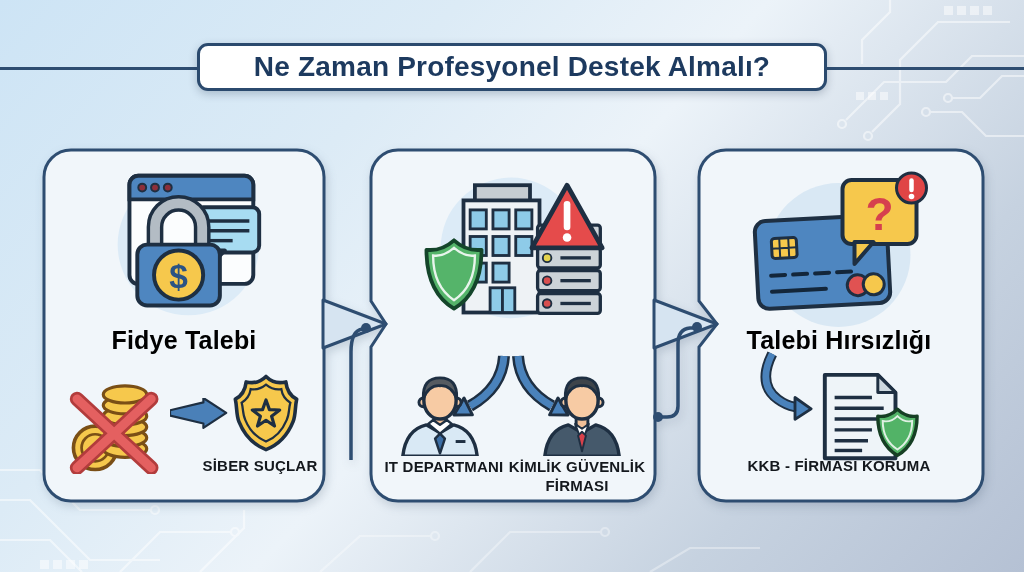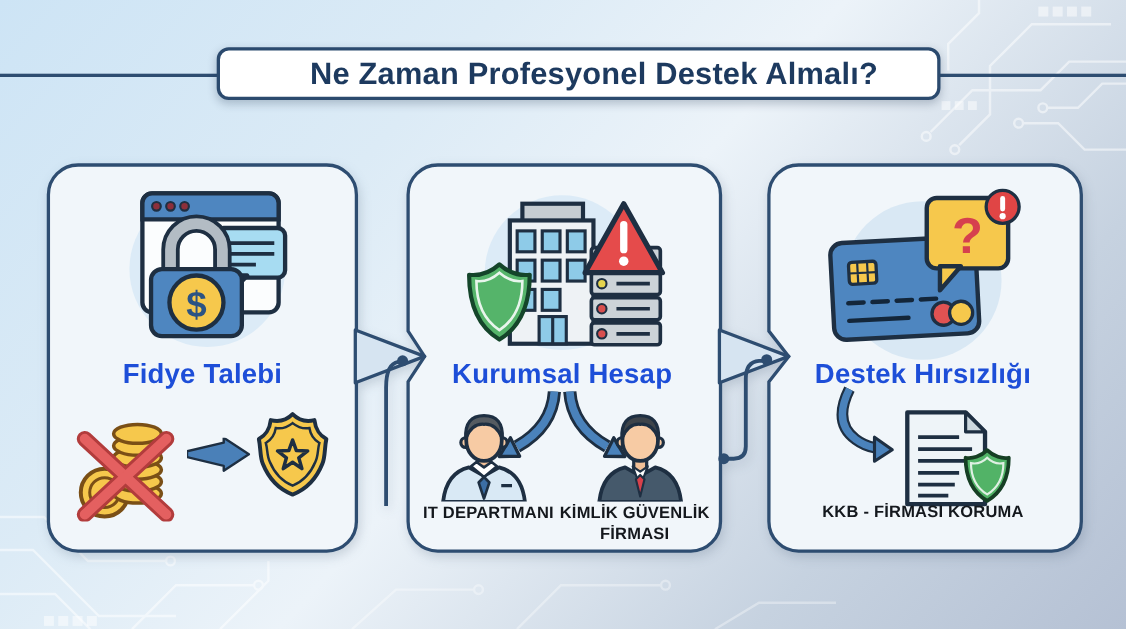--- a/index.html
+++ b/index.html
@@ -10,28 +10,28 @@
   }
   svg{display:block;}
   .bg-svg{position:absolute;left:0;top:0;z-index:0;}
   .hline{position:absolute;left:0;top:67px;width:1024px;height:3px;background:#2e4d71;z-index:1;}
   .cards-svg{position:absolute;left:0;top:0;z-index:1;filter:drop-shadow(2px 4px 5px rgba(40,60,90,.18));}
   .title-box{
     position:absolute;left:197px;top:43px;width:624px;height:42px;
     background:#ffffff;border:3px solid #2b4a6e;border-radius:11px;
     display:flex;align-items:center;justify-content:center;
     font-size:28px;font-weight:bold;color:#1d3a5f;letter-spacing:.2px;
-    box-shadow:0 3px 8px rgba(30,50,80,.25);z-index:3;padding-left:28px;
+    box-shadow:0 3px 8px rgba(30,50,80,.25);z-index:3;
   }
   .card{position:absolute;top:150px;width:280px;height:351px;z-index:2;}
   #card1{left:44px;} #card2{left:371px;} #card3{left:699px;}
   .card .abs{position:absolute;}
   .card-title{
     position:absolute;top:176px;left:0;width:100%;text-align:center;
-    font-size:25px;font-weight:bold;color:#1d4ed8;letter-spacing:.2px;
+    font-size:25px;font-weight:bold;color:#000000;letter-spacing:.2px;
   }
   .small-label{
     position:absolute;font-size:15px;font-weight:bold;color:#14181d;
     text-align:center;line-height:1.25;letter-spacing:.2px;
   }
   .center-x{left:50%;transform:translateX(-50%);}
   svg text{font-family:"Liberation Sans",sans-serif;font-weight:bold;}
 </style>
 </head>
 <body>
@@ -152,20 +152,21 @@
   <svg class="abs" style="left:126px;top:248px;" width="58" viewBox="0 0 66 36">
     <polygon points="0,14 38,5 38,0 64,17 38,34 38,29 0,20" fill="#4a80b8" stroke="#1e2f42" stroke-width="2.5" stroke-linejoin="round"></polygon>
   </svg>
 
   <svg class="abs" style="left:185px;top:222px;" width="74" viewBox="0 0 82 92">
     <path d="M41,5 C47,11 55,13 63,11 C64,20 69,27 75,30 C73,39 74,48 71,55 C65,70 54,81 41,86 C28,81 17,70 11,55 C8,48 9,39 7,30 C13,27 18,20 19,11 C27,13 35,11 41,5 Z" fill="#f6c84c" stroke="#1e2f42" stroke-width="4" stroke-linejoin="round"></path>
     <path d="M41,14 C46,18 52,20 58,19 C59,26 63,31 68,34 C66,41 67,47 64,53 C59,65 51,73 41,77 C31,73 23,65 18,53 C15,47 16,41 14,34 C19,31 23,26 24,19 C30,20 36,18 41,14 Z" fill="none" stroke="#1e2f42" stroke-width="2.5"></path>
     <path d="M41,31 L44.8,41.7 L56.2,42.1 L47.2,49 L50.4,59.9 L41,53.5 L31.6,59.9 L34.8,49 L25.8,42.1 L37.2,41.7 Z" fill="none" stroke="#1e2f42" stroke-width="3.5" stroke-linejoin="round"></path>
   </svg>
 
+  <div class="small-label" style="left:146px;width:140px;top:307px;">SİBER SUÇLAR</div>
 </div>
 
 <div class="card" id="card2">
   <svg class="abs center-x" style="top:20px;" width="190" viewBox="0 0 200 160">
     <circle cx="100" cy="82" r="74" fill="#dcebf7"></circle>
     <g>
       <rect x="62" y="16" width="58" height="18" fill="#c6cdd2" stroke="#1e2f42" stroke-width="4"></rect>
       <rect x="50" y="32" width="80" height="118" fill="#eef2f5" stroke="#1e2f42" stroke-width="4"></rect>
       <rect x="57" y="42" width="17" height="20" fill="#8ecbe8" stroke="#1e2f42" stroke-width="3"></rect>
       <rect x="81" y="42" width="17" height="20" fill="#8ecbe8" stroke="#1e2f42" stroke-width="3"></rect>
@@ -196,21 +197,20 @@
       <polygon points="159,16 196,82 122,82" fill="#e54b4b" stroke="#1e2f42" stroke-width="5" stroke-linejoin="round"></polygon>
       <line x1="159" y1="36" x2="159" y2="60" stroke="#ffffff" stroke-width="7" stroke-linecap="round"></line>
       <circle cx="159" cy="71" r="4.5" fill="#ffffff"></circle>
     </g>
     <g>
       <path d="M40,74 C50,83 60,85 69,84 C69,112 60,134 40,146 C20,134 11,112 11,84 C20,85 30,83 40,74 Z" fill="#55b46a" stroke="#14452a" stroke-width="4" stroke-linejoin="round"></path>
       <path d="M40,82 C48,89 55,91 62,90 C62,110 55,127 40,137 C25,127 18,110 18,90 C25,91 32,89 40,82 Z" fill="none" stroke="#e8f5ec" stroke-width="2.5"></path>
     </g>
   </svg>
 
-  <div class="card-title">Kurumsal Hesap</div>
 
   <svg class="abs center-x" style="top:202px;" width="170" viewBox="0 0 170 72">
     <path d="M78,4 Q76,36 44,54" fill="none" stroke="#1e2f42" stroke-width="12"></path>
     <path d="M78,4 Q76,36 44,54" fill="none" stroke="#4a82bb" stroke-width="7"></path>
     <polygon points="28,63 46.4,62.8 38,46" fill="#4a82bb" stroke="#1e2f42" stroke-width="3" stroke-linejoin="round"></polygon>
     <path d="M92,4 Q94,36 126,54" fill="none" stroke="#1e2f42" stroke-width="12"></path>
     <path d="M92,4 Q94,36 126,54" fill="none" stroke="#4a82bb" stroke-width="7"></path>
     <polygon points="142,63 123.6,62.8 132,46" fill="#4a82bb" stroke="#1e2f42" stroke-width="3" stroke-linejoin="round"></polygon>
   </svg>
 
@@ -263,21 +263,21 @@
       <path d="M108,72 L108,94 L127,72 Z" fill="#f6c84c" stroke="#1e2f42" stroke-width="4" stroke-linejoin="round"></path>
       <text x="133" y="60" font-size="46" fill="#d6404e" text-anchor="middle">?</text>
     </g>
     <g>
       <circle cx="165" cy="18" r="15" fill="#e04545" stroke="#1e2f42" stroke-width="3"></circle>
       <line x1="165" y1="10.5" x2="165" y2="20" stroke="#ffffff" stroke-width="4.5" stroke-linecap="round"></line>
       <circle cx="165" cy="26.5" r="2.8" fill="#ffffff"></circle>
     </g>
   </svg>
 
-  <div class="card-title">Destek Hırsızlığı</div>
+  <div class="card-title">Talebi Hırsızlığı</div>
 
   <svg class="abs" style="left:58px;top:200px;" width="76" viewBox="0 0 80 78">
     <path d="M16,4 Q0,36 22,52 Q30,58 40,60" fill="none" stroke="#1e2f42" stroke-width="11"></path>
     <path d="M16,4 Q0,36 22,52 Q30,58 40,60" fill="none" stroke="#4a82bb" stroke-width="7"></path>
     <polygon points="57,62 40,50 40,73" fill="#4a82bb" stroke="#1e2f42" stroke-width="3" stroke-linejoin="round"></polygon>
   </svg>
 
   <svg class="abs" style="left:116px;top:220px;" width="106" viewBox="0 0 108 96">
     <path d="M10,5 H64 L82,23 V90 H10 Z" fill="#eef4f8" stroke="#1e2f42" stroke-width="4" stroke-linejoin="round"></path>
     <path d="M64,5 V23 H82 Z" fill="#cdd8df" stroke="#1e2f42" stroke-width="3" stroke-linejoin="round"></path>

